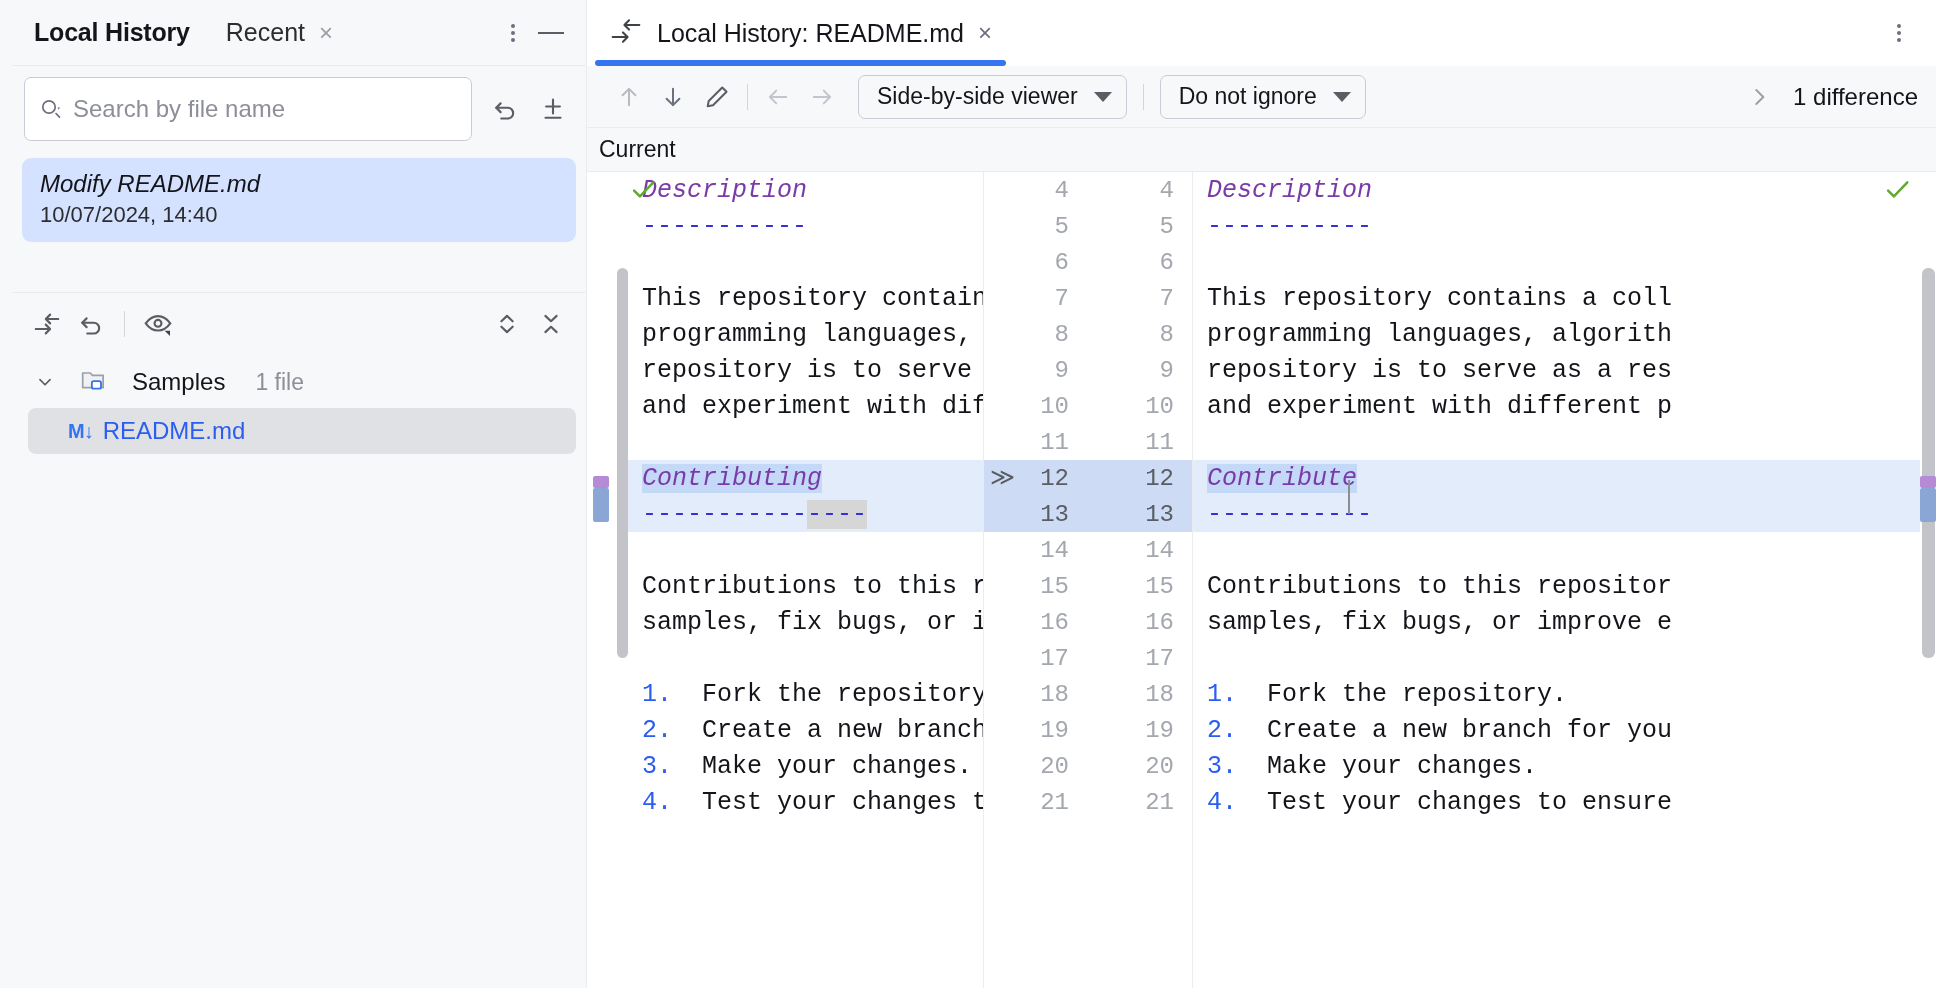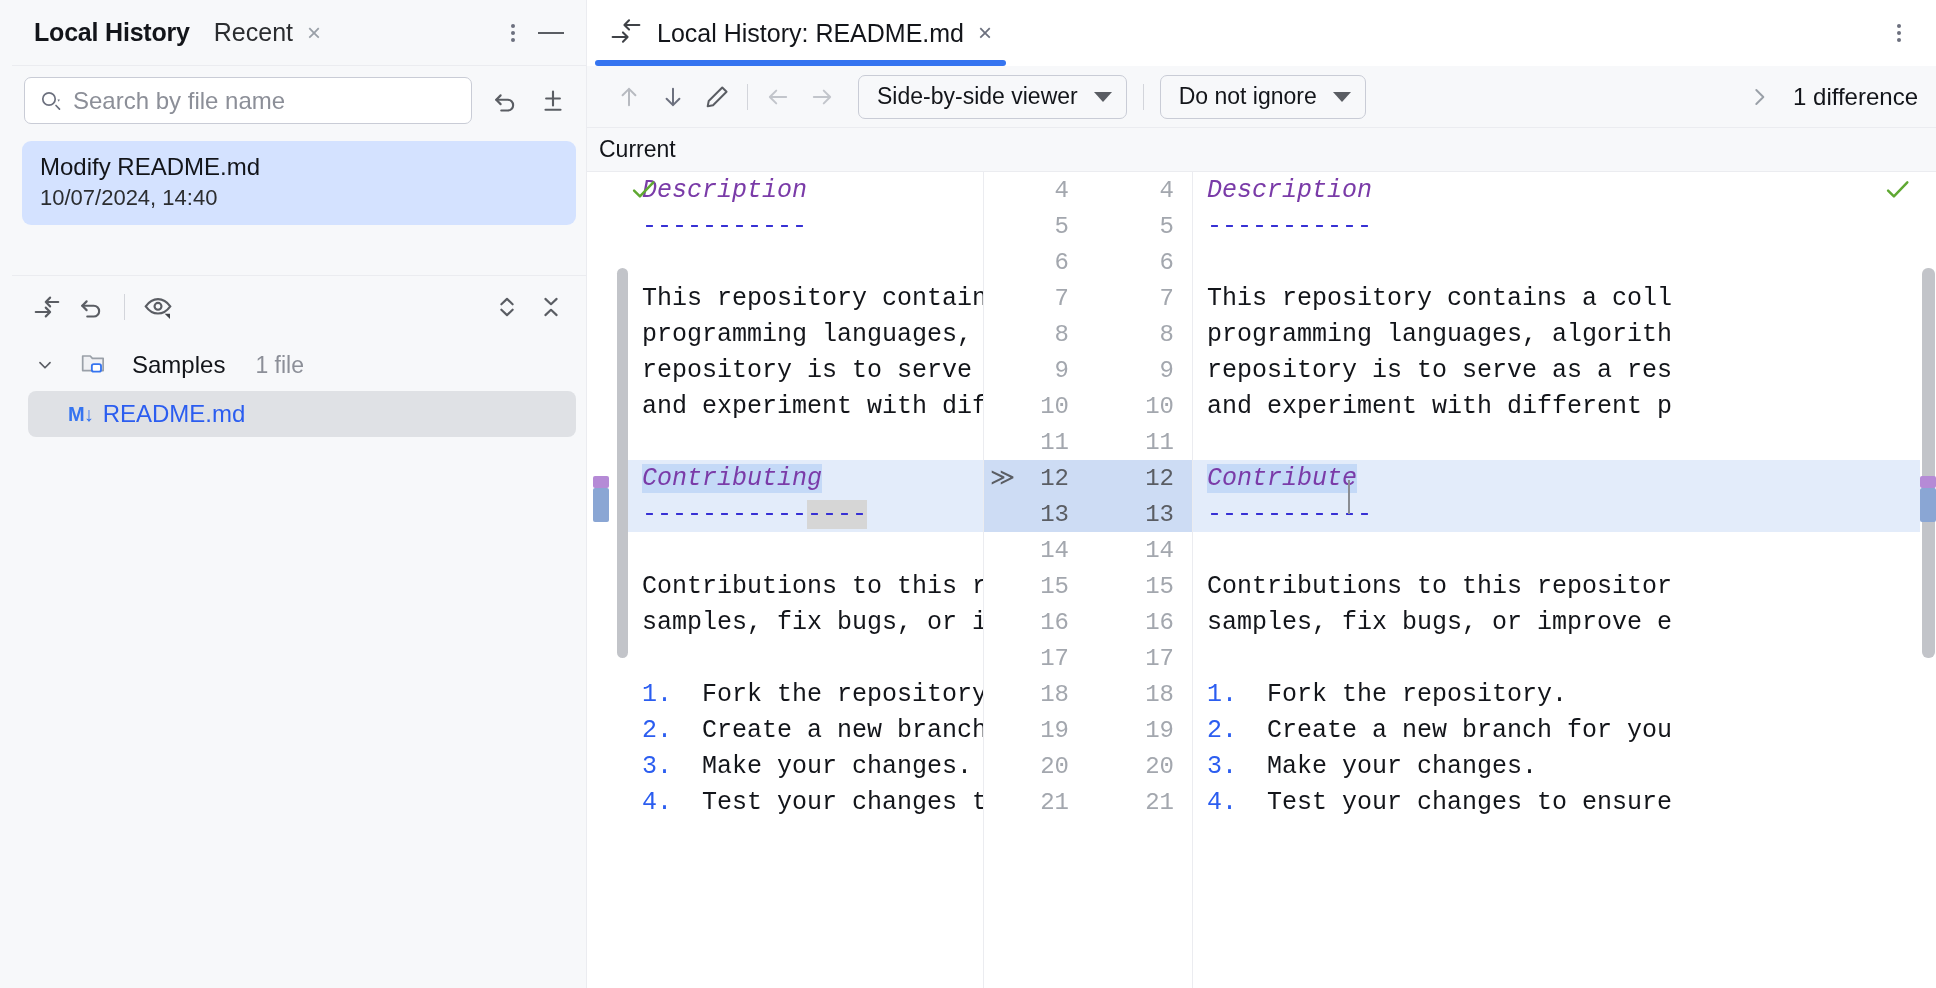--- a/index.html
+++ b/index.html
@@ -23,59 +23,59 @@
   .lh-tabbar {
     height: 66px; display: flex; align-items: center;
     padding: 0 16px 0 22px; background: #f7f8fa;
     border-bottom: 1px solid #ebecf0;
   }
   .lh-title {
     font-size: 25px; font-weight: bold; color: #13151a;
     letter-spacing: -0.2px;
   }
   .lh-tab {
-    font-size: 25px; color: #2b2d30; margin-left: 24px;
+    font-size: 25px; color: #2b2d30; margin-left: 36px;
     display: flex; align-items: center; gap: 14px;
   }
   .lh-tab-close { color: #9aa0a8; font-size: 24px; line-height: 1; cursor: pointer; }
   .lh-tabbar-spacer { flex: 1; }
   .icon-btn {
     width: 38px; height: 38px; display: flex; align-items: center;
     justify-content: center; cursor: pointer; color: #6c707e;
     border-radius: 5px;
   }
   .dots-v { font-size: 26px; letter-spacing: 0; line-height: 0.6;
     display:flex; flex-direction:column; align-items:center; gap:3px; }
   .dots-v i { width:4px; height:4px; border-radius:50%; background:#6c707e; display:block; }
   .minus-ico { width: 26px; height: 2px; background: #5a5d63; display:block; }
 
   .search-row {
     display: flex; align-items: center; gap: 0;
     padding: 11px 14px 13px 12px; background: #f7f8fa;
   }
   .search-box {
-    flex: 1; height: 47px; background: #ffffff;
+    flex: 1; height: 64px; background: #ffffff;
     border: 1px solid #c9ccd6; border-radius: 7px;
     display: flex; align-items: center; padding: 0 14px; gap: 10px;
   }
   .search-glyph { display:flex; align-items:center; color:#6c707e; }
   .search-input {
     border: none; outline: none; background: transparent;
     font-size: 24px; color: #2b2d30; font-family: "Liberation Sans", sans-serif;
     width: 100%;
   }
   .search-input::placeholder { color: #8c8f98; }
   .search-actions { display: flex; align-items: center; gap: 10px; padding-left: 14px; }
 
   .rev-list { background: #f7f8fa; padding: 4px 10px 0 10px; }
   .rev-item {
     background: #d4e2ff; border-radius: 9px;
     padding: 12px 18px 14px 18px; cursor: pointer;
   }
-  .rev-item-title { font-size: 24px; color: #13151a; margin-bottom: 4px; }
+  .rev-item-title { font-size: 24px; color: #13151a; margin-bottom: 4px; font-style: italic; }
   .rev-item-date { font-size: 22px; color: #2b2d30; }
   .rev-list-filler { height: 50px; background: #f7f8fa; }
 
   .tree-toolbar {
     height: 62px; display: flex; align-items: center;
     padding: 0 16px 0 16px; gap: 6px;
     background: #f7f8fa; border-top: 1px solid #ebecf0;
   }
   .vsep { width:1px; height:26px; background:#d3d5db; margin:0 8px; }
   .tt-spacer { flex: 1; }

